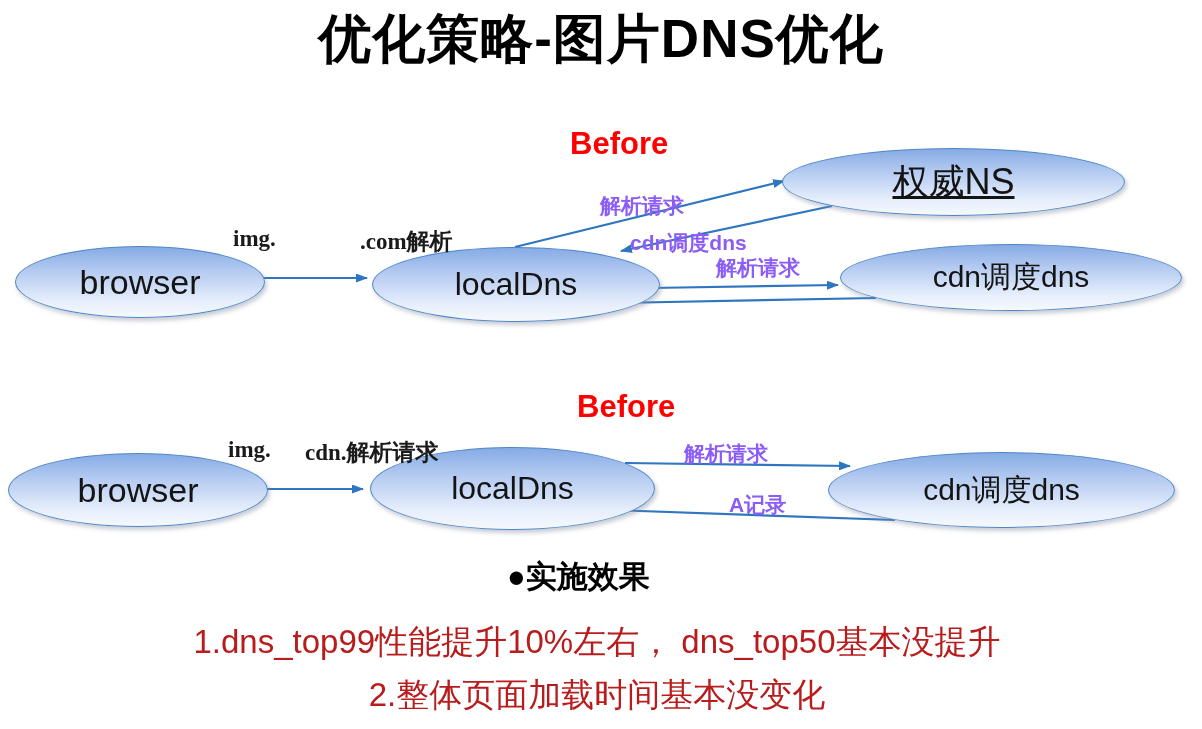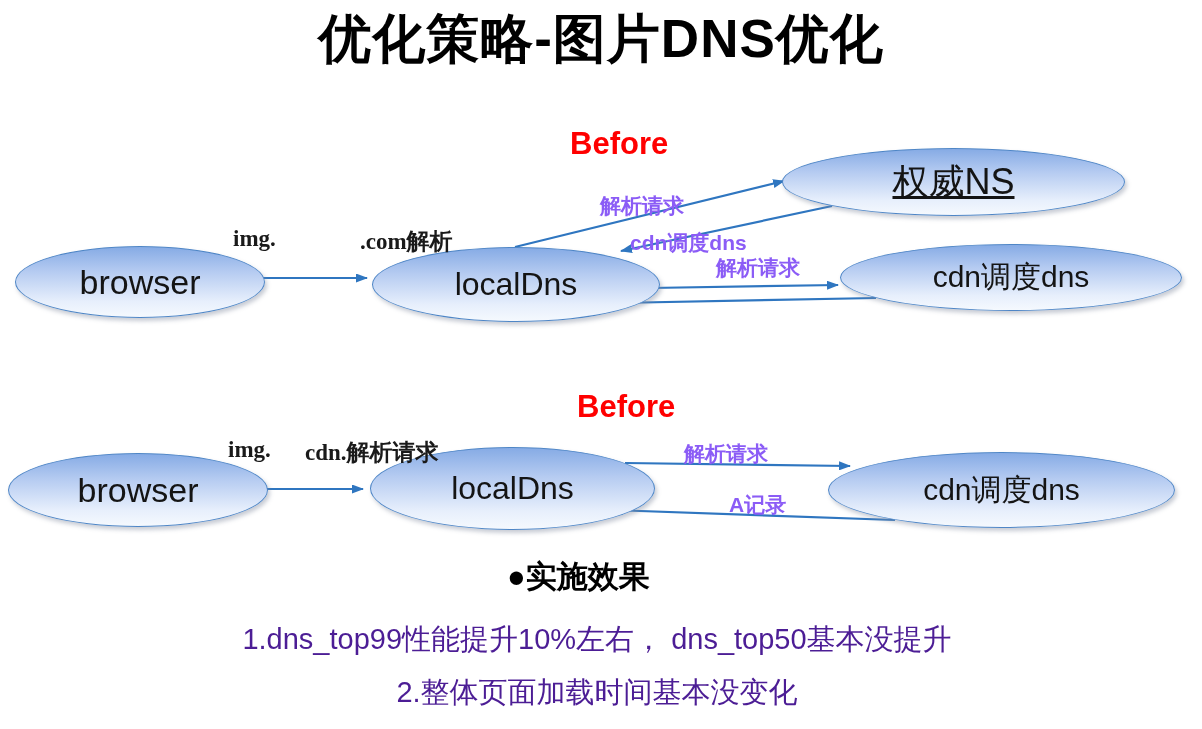--- a/index.html
+++ b/index.html
@@ -23,21 +23,21 @@
     box-shadow:2px 3px 4px rgba(130,140,160,0.45);
     display:flex;align-items:center;justify-content:center;
     box-sizing:border-box;
   }
   .node-label{font-weight:500;color:#141414;white-space:nowrap;}
   
   .edge-label{font-size:21px;font-weight:700;color:#8b5cf6;white-space:nowrap;}
   .img-label{font-size:23px;font-weight:600;color:#1a1a1a;white-space:nowrap;font-family:Liberation Serif, serif;}
   
   .summary-heading{font-size:31px;font-weight:700;color:#000;white-space:nowrap;}
-  .summary-line{left:0;right:8px;text-align:center;font-size:29px;font-weight:400;color:#4c1d95;white-space:nowrap;}
+  .summary-line{left:0;right:8px;text-align:center;font-size:33px;font-weight:400;color:#b91c1c;white-space:nowrap;}
   
   svg.arrows{position:absolute;left:0;top:0;width:1202px;height:729px;pointer-events:none;}
   svg.arrows line{stroke:#2f76c0;stroke-width:2.2;}
 </style>
 </head>
 <body>
 
 <svg class="arrows" viewBox="0 0 1202 729">
   <defs>
     <marker id="arrowhead" markerUnits="userSpaceOnUse" markerWidth="12" markerHeight="9" refX="11" refY="4.5" orient="auto">

